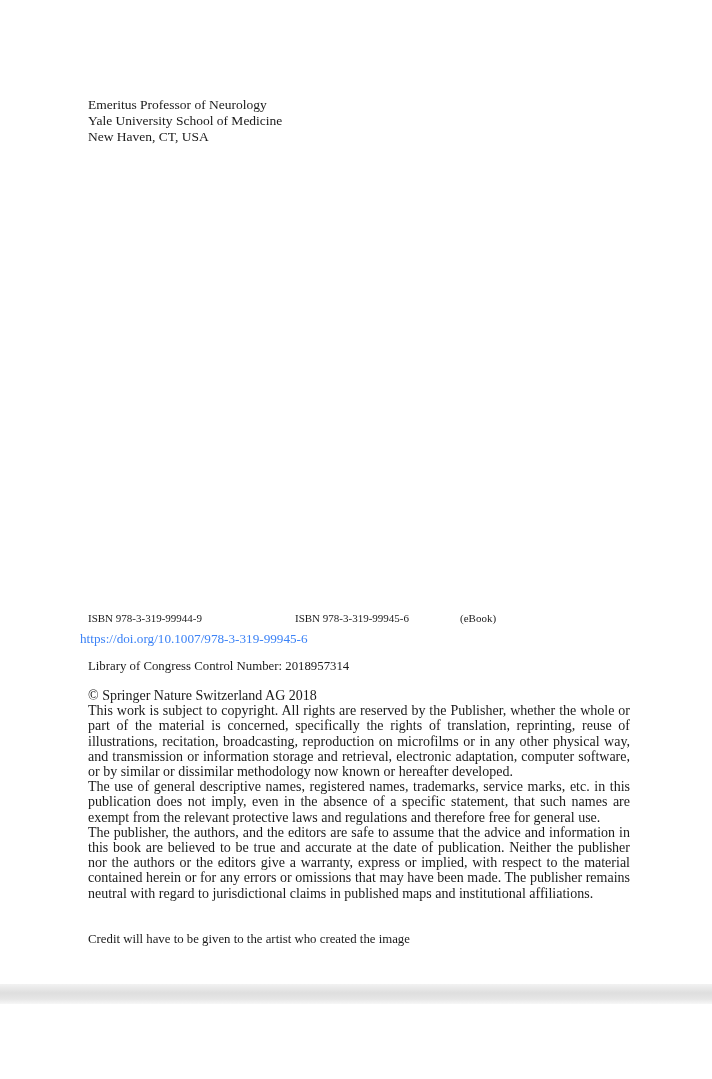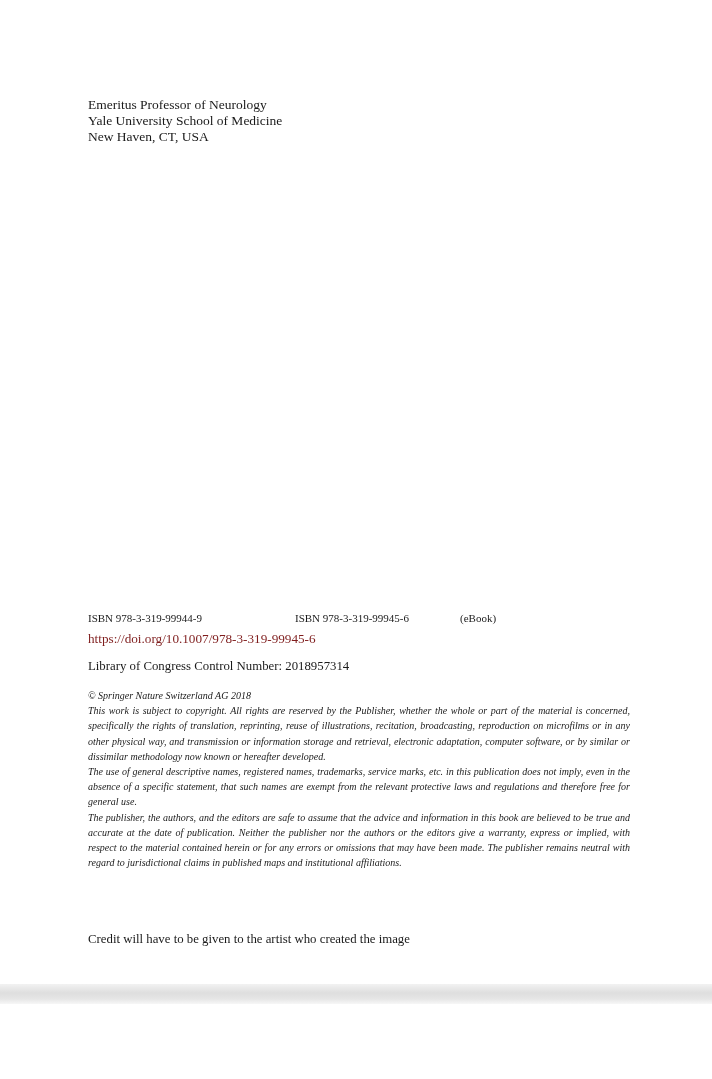--- a/index.html
+++ b/index.html
@@ -23,33 +23,33 @@
     font-size: 13.5px; line-height: 16px;
   }
   .isbn-row {
     left: 88px; top: 612px; width: 560px; height: 18px;
     font-size: 11px;
   }
   .isbn-print  { position: absolute; left: 0; }
   .isbn-ebook  { position: absolute; left: 207px; }
   .isbn-suffix { position: absolute; left: 372px; }
   .doi-link {
-    left: 88px; top: 631px;
+    left: 80px; top: 631px;
     font-size: 13.2px;
-    color: #7f1d1d;
+    color: #3b82f6;
     text-decoration: none;
     cursor: pointer;
   }
   .lccn {
     left: 88px; top: 659px;
     font-size: 12.8px;
   }
   .copyright-block {
     left: 88px; top: 688px; width: 542px;
-    font-size: 10px; line-height: 15.2px; font-style: italic;
+    font-size: 14px; line-height: 15.2px;
   }
   .copyright-block .para {
     text-align: justify;
     margin: 0;
   }
   .credit-line {
     left: 88px; top: 905px;
     font-size: 12.8px;
     margin-top: 27px;
   }

